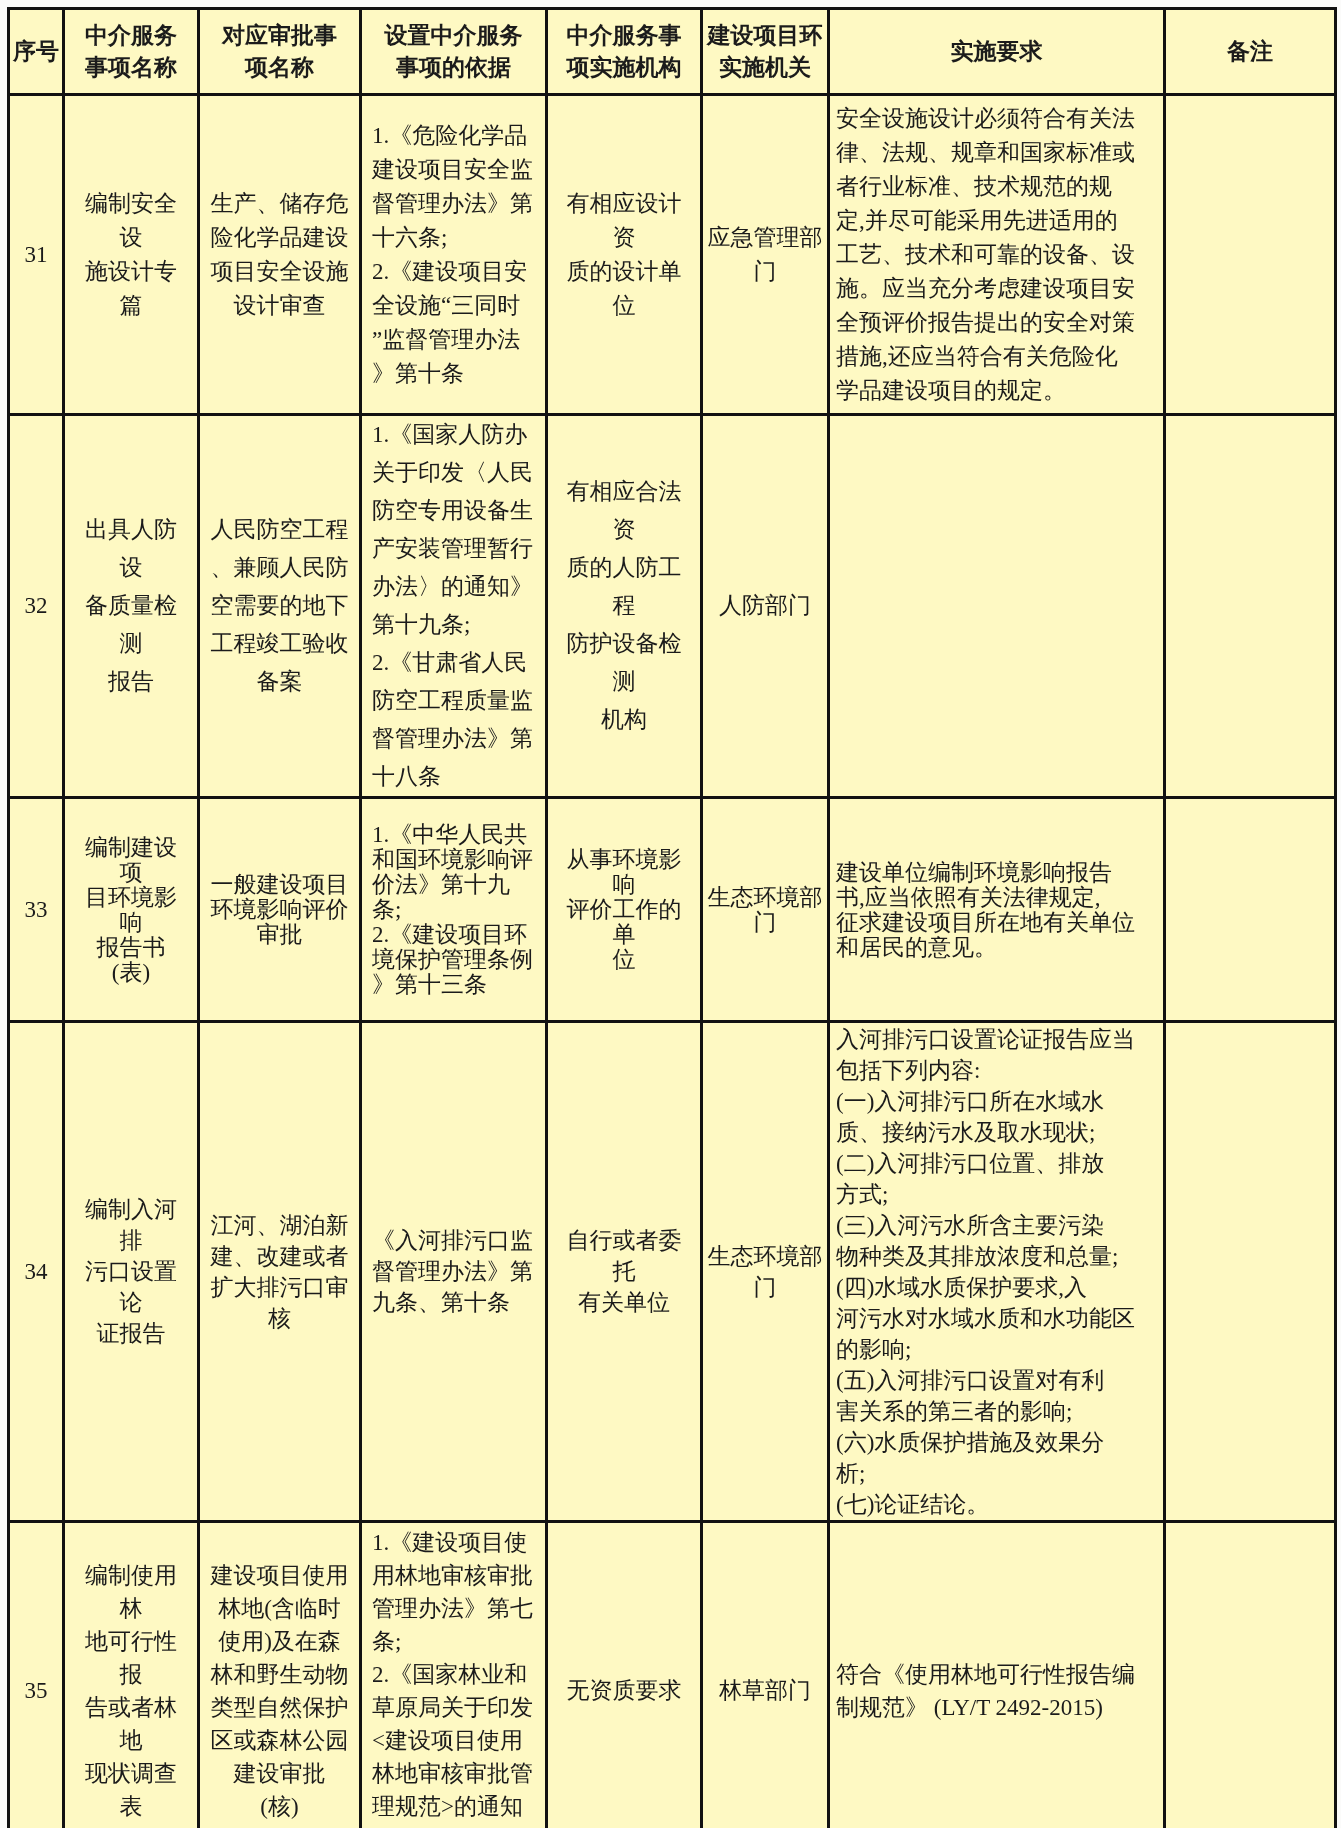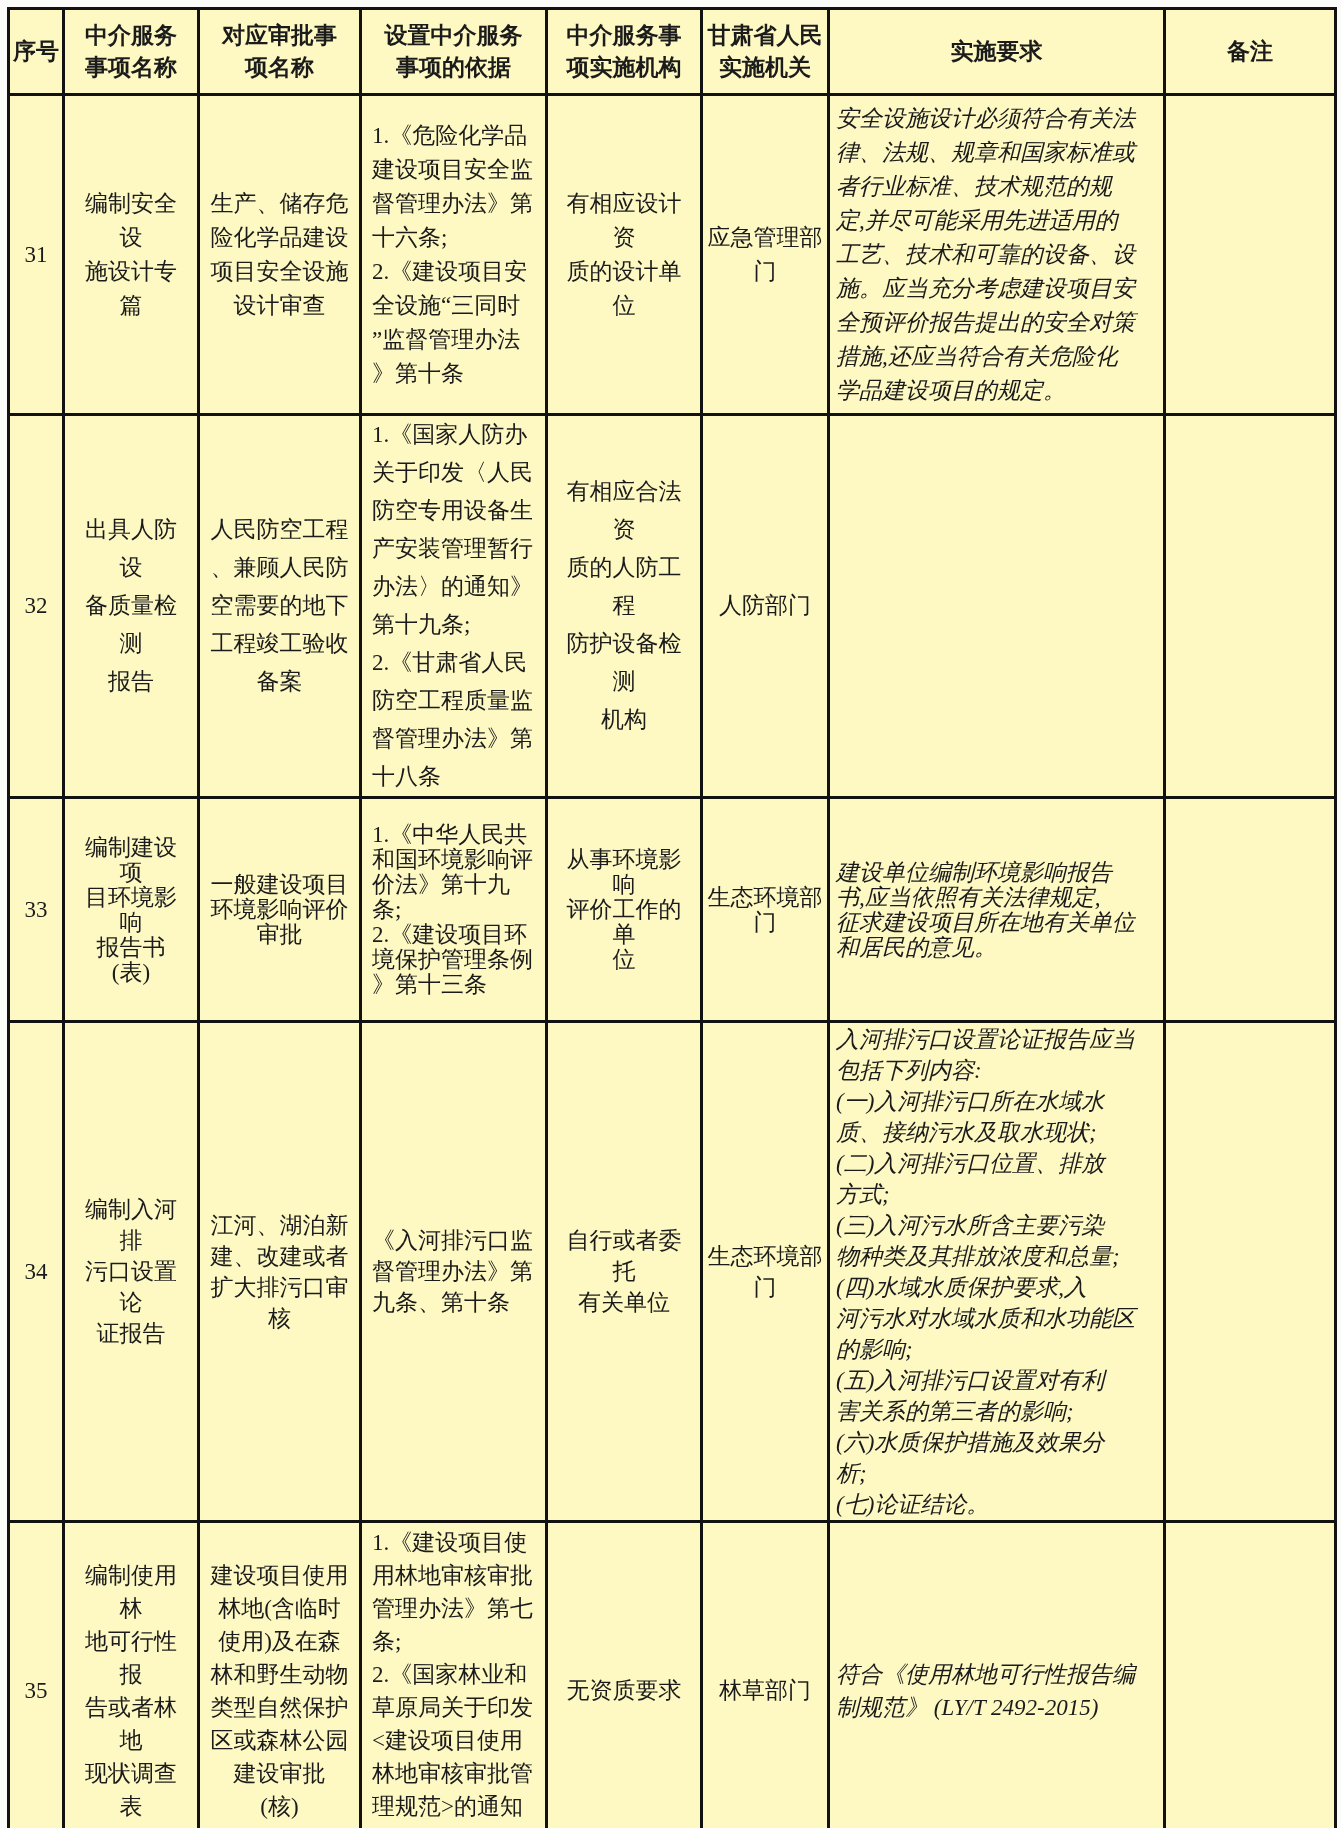--- a/index.html
+++ b/index.html
@@ -28,21 +28,21 @@
     word-break:break-all;
   }
   th{
     font-weight:bold;
     line-height:32px;
     padding:0 1px;
   }
   thead tr{height:86px;}
   
   .c-basis,.c-req{text-align:left;}
-  .c-req{padding:0 6px;font-style:italic;}
+  .c-req{padding:0 6px;}
   .c-auth{padding:12px 1px;}
   
   tr.r31{height:320px;} tr.r31 td{line-height:34px;}
   tr.r32{height:303px;} tr.r32 td{line-height:38px;}
   tr.r33{height:224px;} tr.r33 td{line-height:25px;}
   tr.r34{height:500px;} tr.r34 td{line-height:31px;}
   tr.r35{height:338px;} tr.r35 td{line-height:33px;margin-left:16px;}
 </style>
 </head>
 <body>
@@ -63,21 +63,21 @@
       <tr>
         <th>序号</th>
         <th>中介服务
 事项名称</th>
         <th>对应审批事
 项名称</th>
         <th>设置中介服务
 事项的依据</th>
         <th>中介服务事
 项实施机构</th>
-        <th>甘肃省人民
+        <th>建设项目环
 实施机关</th>
         <th>实施要求</th>
         <th>备注</th>
       </tr>
     </thead>
     <tbody>
       <tr class="r31">
         <td class="c-no">31</td>
         <td>编制安全设
 施设计专篇</td>

